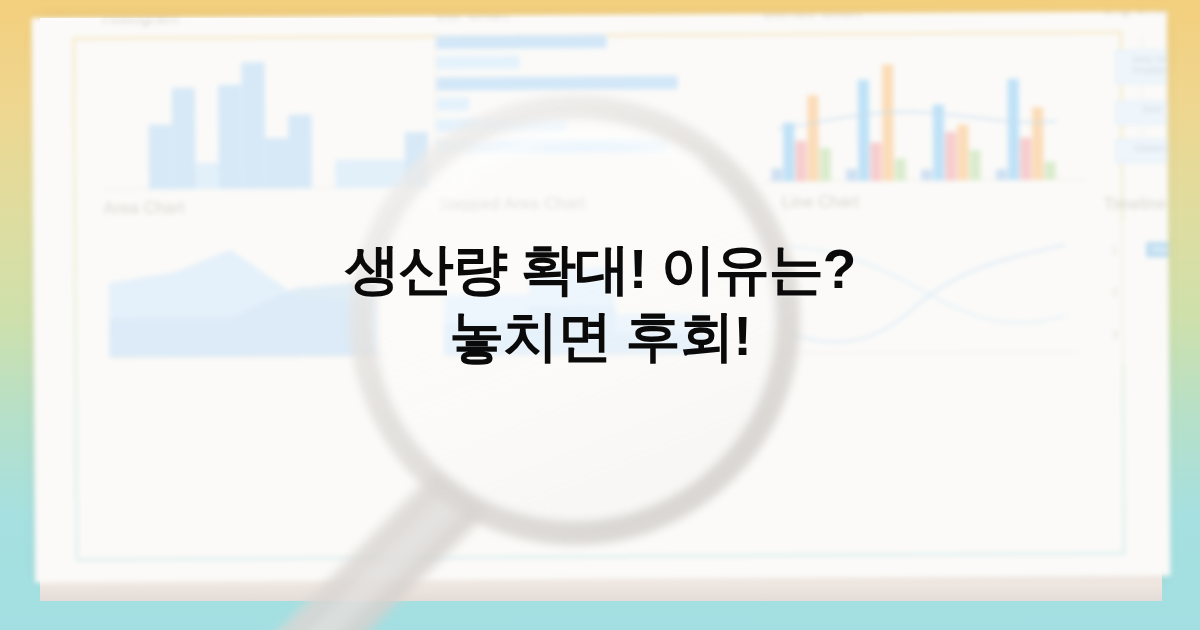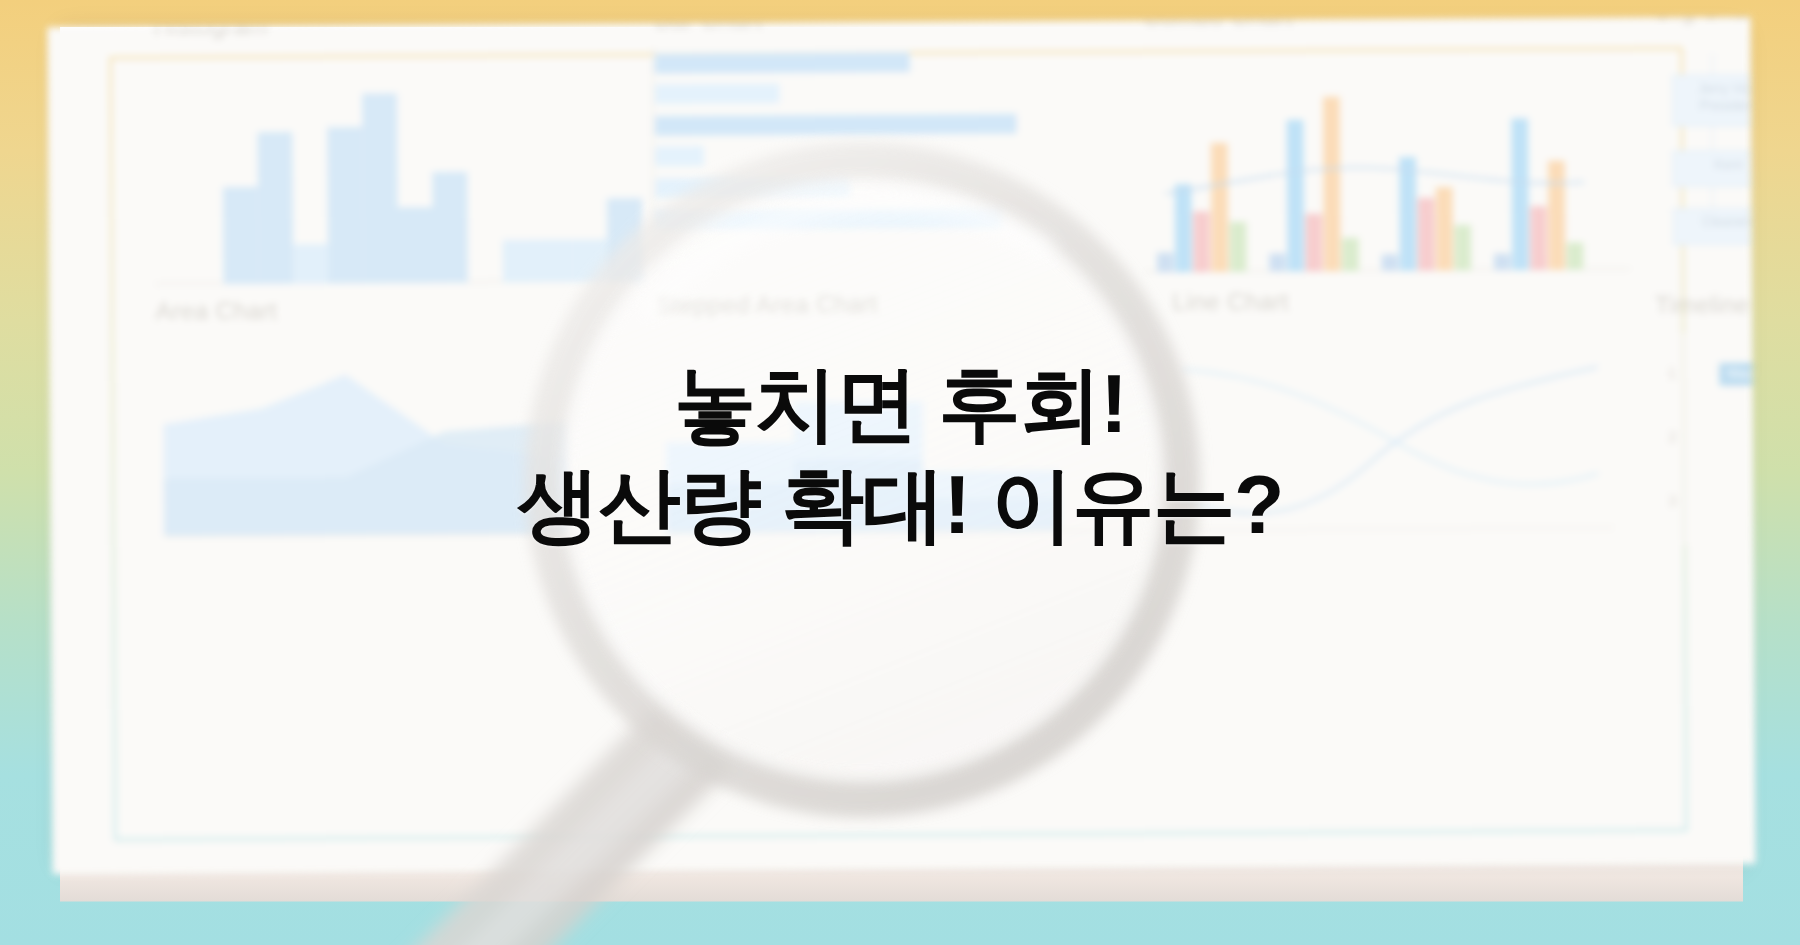--- a/index.html
+++ b/index.html
@@ -258,17 +258,17 @@
     <circle cx="575" cy="320" r="205" fill="url(#lensg)" filter="url(#soft)"></circle>
 
     <circle cx="575" cy="320" r="212" fill="none" stroke="url(#ringg)" stroke-width="26" opacity=".78" filter="url(#soft)"></circle>
 
     <circle cx="575" cy="320" r="198" fill="none" stroke="#ffffff" stroke-width="5" opacity=".55" filter="url(#soft)"></circle>
 
     <path d="M430,210 A205,205 0 0 1 700,168" fill="none" stroke="#ffffff" stroke-width="16" opacity=".45" filter="url(#soft2)"></path>
   </svg>
 
   <div id="headline">
+    <span class="l">생산량 확대! 이유는?</span>
     <span class="l">놓치면 후회!</span>
-    <span class="l">생산량 확대! 이유는?</span>
   </div>
 
 </div>
 
 </body></html>

